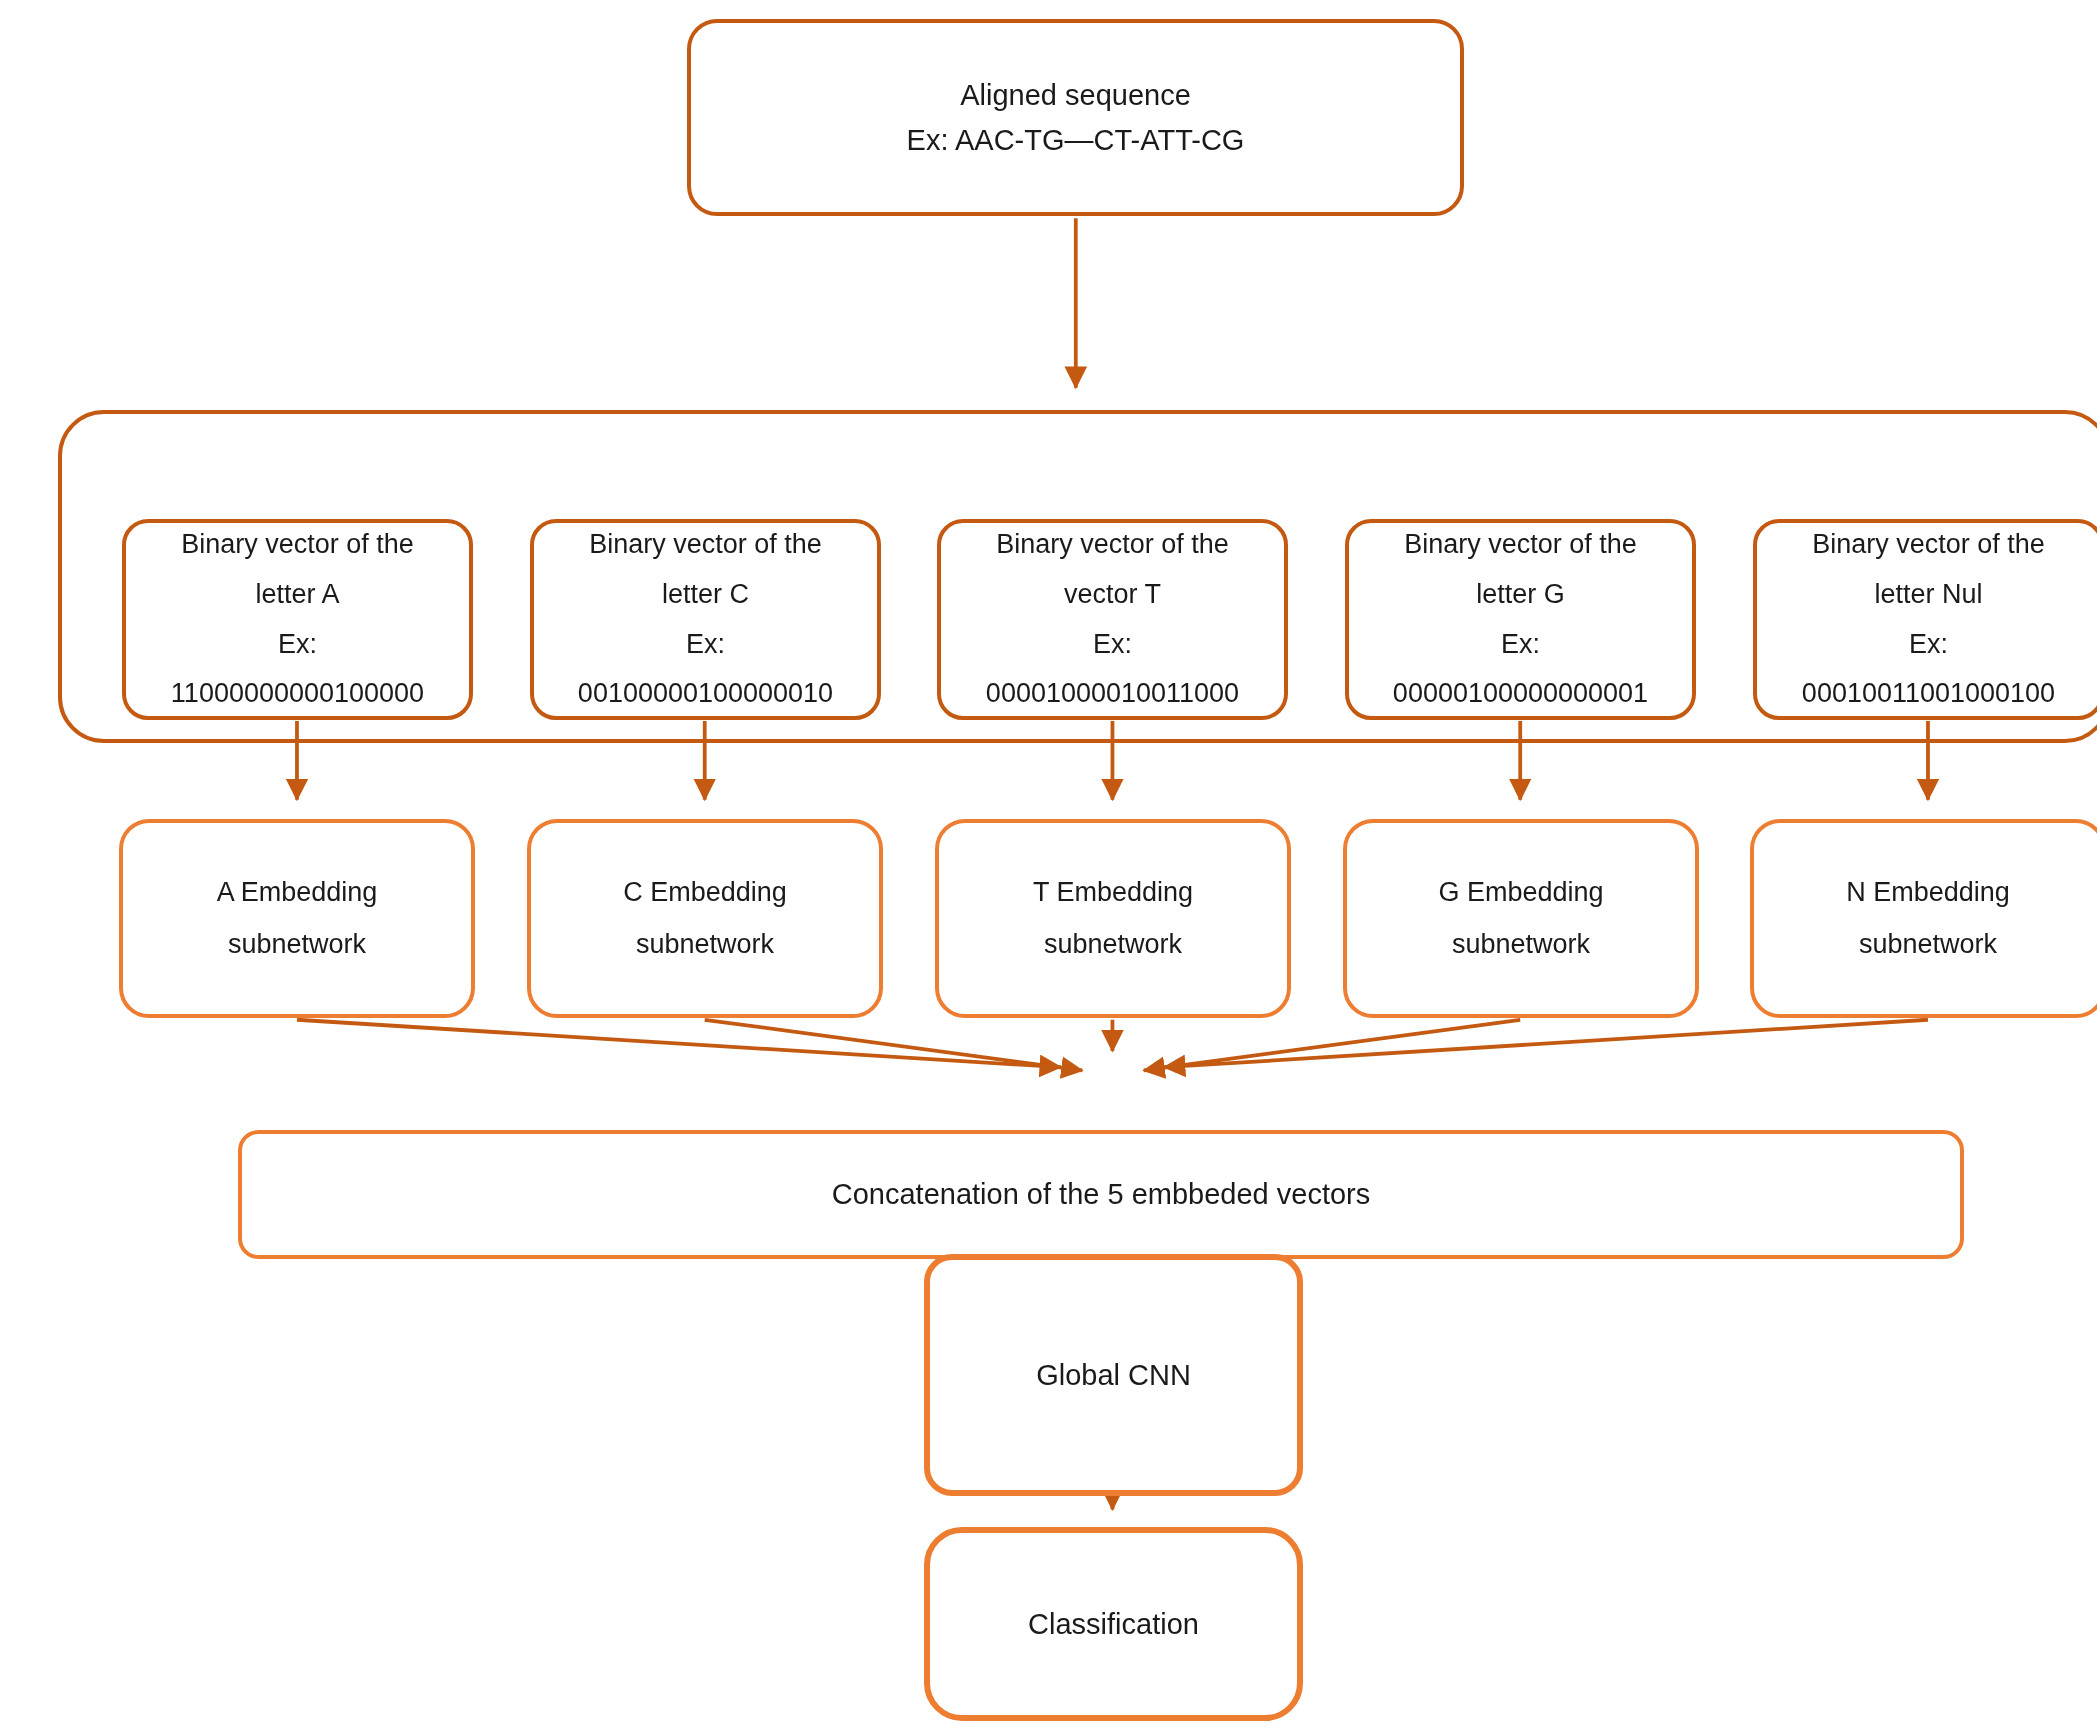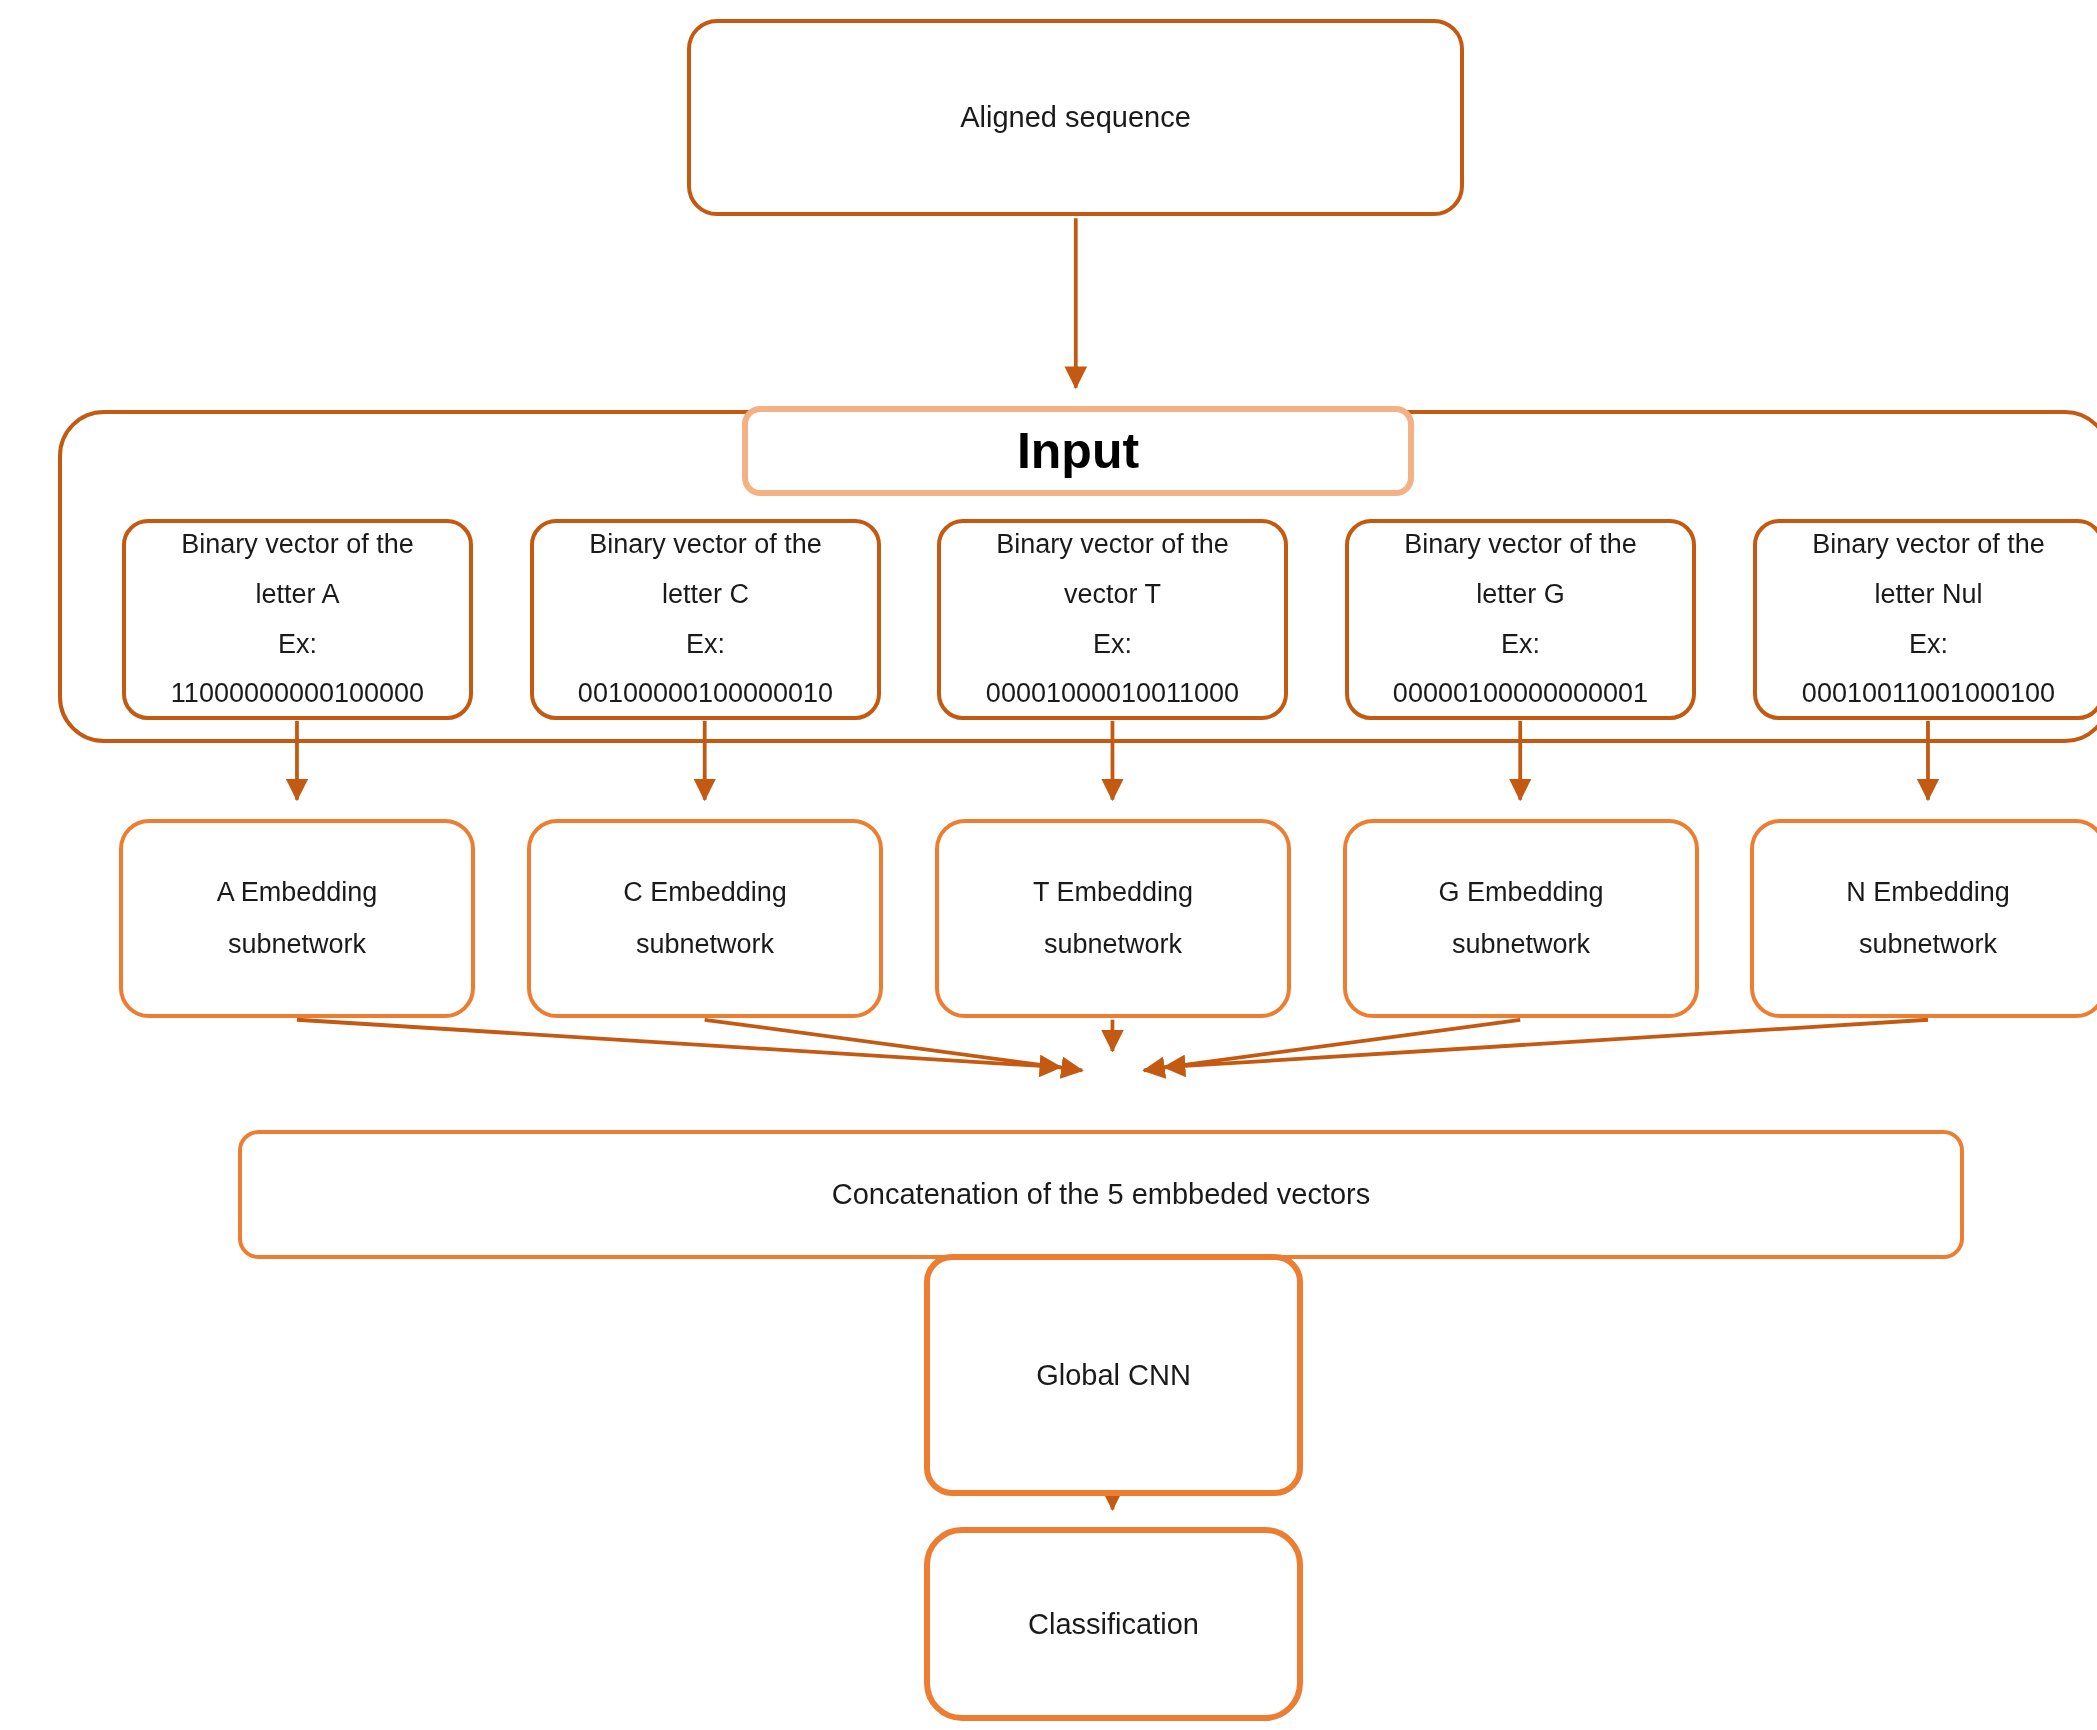--- a/index.html
+++ b/index.html
@@ -97,26 +97,24 @@
       <line x1="2750" y1="1890" x2="2052" y2="1984" marker-end="url(#ah)"></line>
       <line x1="3506" y1="1890" x2="2090" y2="1978" marker-end="url(#ah)"></line>
 
       <line x1="1994" y1="2228" x2="1994" y2="2290" marker-end="url(#ah)"></line>
       <line x1="1994" y1="2776" x2="1994" y2="2798" marker-end="url(#ah)"></line>
     </g>
   </svg>
 
   <div class="box dark top-box">
     <div class="line">Aligned sequence</div>
+    <div class="line">Ex: AAC-TG—CT-ATT-CG</div>
   </div>
 
   <div class="input-container"></div>
-  <div class="input-label">
-    <span>Input</span>
-  </div>
 
   <div class="box dark bin-box" style="left:85px">
     <div class="line">Binary vector of the</div>
     <div class="line">letter A</div>
     <div class="line">Ex:</div>
     <div class="line">11000000000100000</div>
   </div>
   <div class="box dark bin-box" style="left:493px">
     <div class="line">Binary vector of the</div>
     <div class="line">letter C</div>

